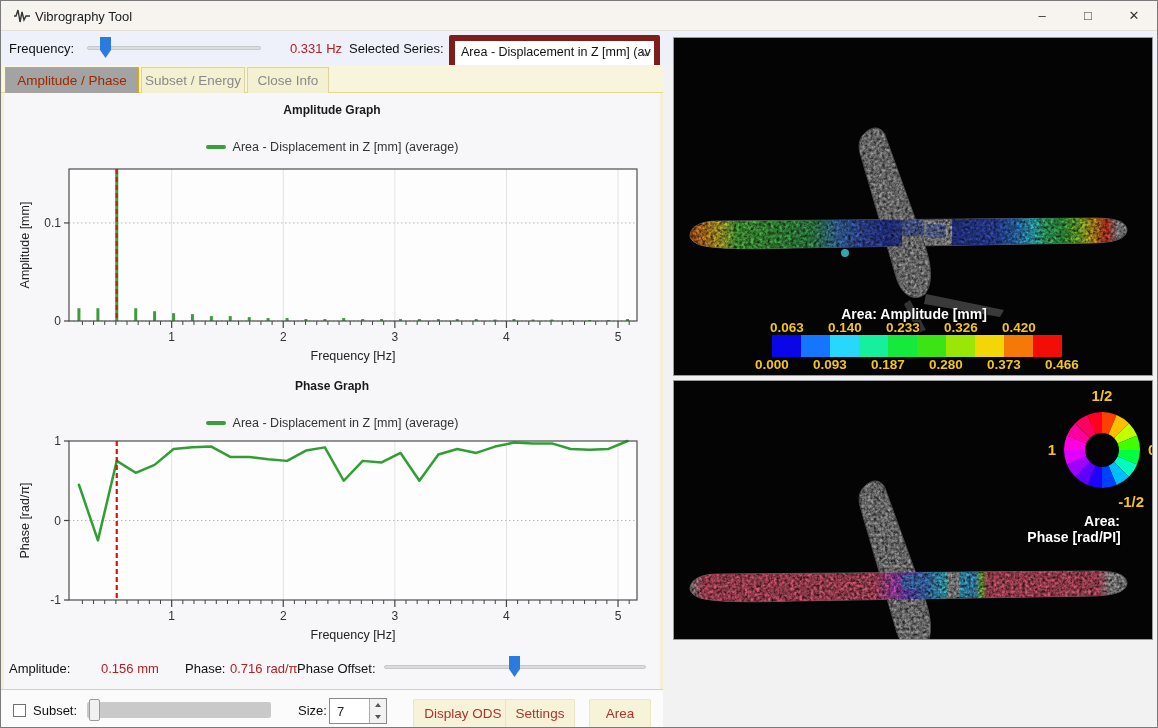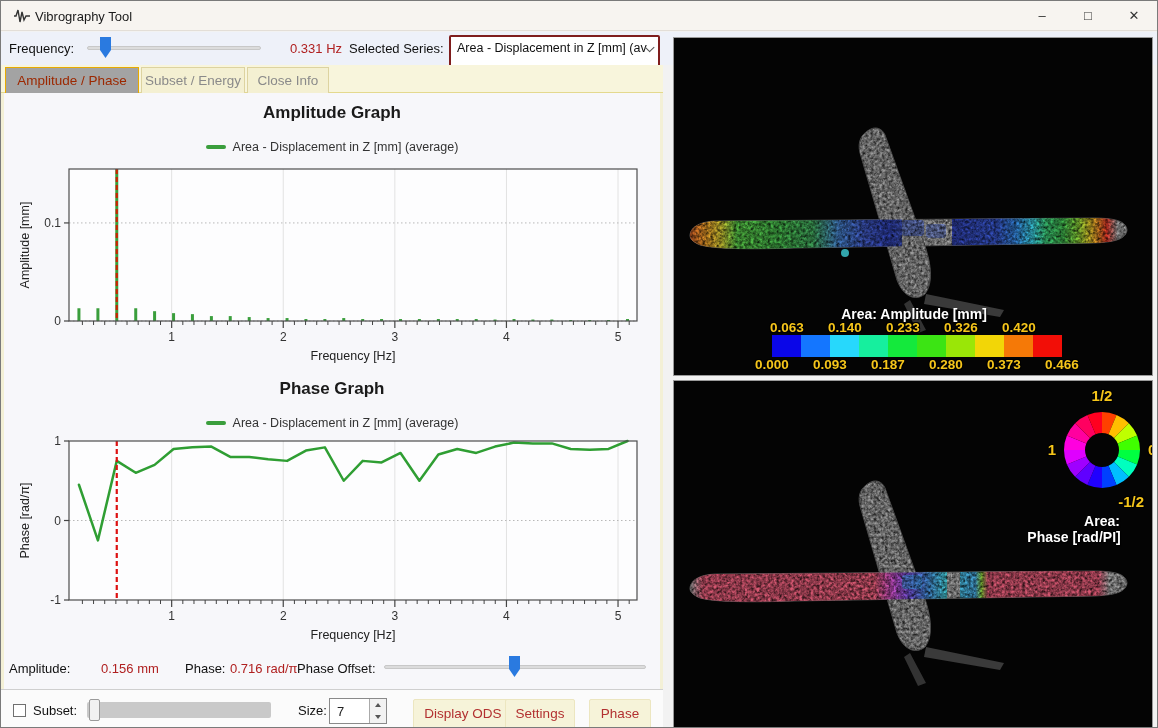--- a/index.html
+++ b/index.html
@@ -11,31 +11,31 @@
   #titlebar { left:0; top:0; width:1156px; height:30px; background:#f7f4f0; border-bottom:1px solid #e3ded7; }
   #titlebar .title { position:absolute; left:34px; top:8px; font-size:13px; color:#1a1a1a; }
   .winbtn { position:absolute; top:0; width:46px; height:30px; text-align:center; line-height:30px; font-size:13px; color:#333; }
 
   
   #toolbar { left:0; top:31px; width:1156px; height:33px; background:#eef1f9; }
   .lbl { font-size:13px; color:#111; }
   .red { color:#b02020; }
   .slider-track { position:absolute; height:4px; background:#dcdcdc; border:1px solid #c8c8c8; border-radius:2px; }
   .slider-thumb { position:absolute; width:11px; height:21px; background:#2a7ae0; clip-path:polygon(0 0,100% 0,100% 62%,50% 100%,0 62%); }
-  #series-select { position:absolute; left:448px; top:3px; width:211px; height:39px; background:#fff; border:2px solid #7f1d1d; border-radius:2px; font-size:12.5px; color:#111; line-height:23px; padding-left:6px; overflow:hidden; white-space:nowrap; }
+  #series-select { position:absolute; left:448px; top:3px; width:211px; height:39px; background:#fff; border:6px solid #7f1d1d; border-radius:2px; font-size:12.5px; color:#111; line-height:23px; padding-left:6px; overflow:hidden; white-space:nowrap; }
   #series-select .chev { position:absolute; right:7px; top:9px; width:7px; height:7px; border-right:1.6px solid #555; border-bottom:1.6px solid #555; transform:rotate(45deg) translateY(-3px); }
 
   
   #tabstrip { left:0; top:64px; width:662px; height:28px; background:#f8f5dc; border-bottom:1px solid #e4d98e; }
   .tab { position:absolute; top:2px; height:26px; line-height:26px; text-align:center; font-size:13.5px; background:#f4f0d2; color:#8a8a8a; border:1px solid #ddd3a0; border-bottom:none; }
   .tab.active { background:#a3a3a3; color:#9c2800; border-color:#e8aa00; }
 
   
   #tabpage { left:0; top:92px; width:662px; height:596px; background:#f7f7fa; border-left:3px solid #f3f0d6; border-right:3px solid #f3f0d6; }
-  .chart-title { position:absolute; width:662px; text-align:center; font-size:17px; font-weight:bold; color:#1a1a1a; }
+  .chart-title { position:absolute; width:662px; text-align:center; font-size:12px; font-weight:bold; color:#1a1a1a; }
   .legend-row { position:absolute; width:662px; display:flex; justify-content:center; align-items:center; gap:7px; }
   .legend-swatch { width:20px; height:4px; border-radius:2px; background:#3a9e3c; }
   .legend-text { font-size:12.5px; color:#333; }
 
   
   #statusrow { left:0; top:652px; width:662px; height:32px; }
   
   #bottombar { left:0; top:688px; width:662px; height:40px; background:#fbfbfb; border-top:1px solid #cfcfcf; }
   .checkbox { position:absolute; width:13px; height:13px; background:#fff; border:1px solid #707070; }
   #size-spinner { position:absolute; left:328px; top:8px; width:58px; height:26px; background:#fff; border:1px solid #8a8a8a; }
@@ -298,21 +298,21 @@
       <span class="val">7</span>
       <div class="spinbtn" style="top:0">
           <span class="tri" style="top:4px;border-bottom:4px solid #555"></span>
         </div>
       <div class="spinbtn" style="bottom:0">
           <span class="tri" style="top:4px;border-top:4px solid #555"></span>
         </div>
     </div>
     <div class="btn" style="left:412px;width:100px">Display ODS</div>
     <div class="btn" style="left:504px;width:70px">Settings</div>
-    <div class="btn" style="left:588px;width:62px">Phase</div>
+    <div class="btn" style="left:588px;width:62px">Area</div>
   </div>
 
   <div class="abs imgpanel" style="left:672px;top:36px;width:480px;height:339px">
     <svg width="480" height="300" viewBox="0 0 480 300">
       <defs>
         <filter id="speckleA" x="-10%" y="-10%" width="120%" height="120%">
           <feTurbulence type="fractalNoise" baseFrequency="0.35" numOctaves="3" seed="7"></feTurbulence>
           <feColorMatrix type="matrix" values="0 0 0 0 0  0 0 0 0 0  0 0 0 0 0  0.9 0.9 0.9 0 -0.9"></feColorMatrix>
         </filter>
         <linearGradient id="ampLeftWing" x1="0" y1="0" x2="1" y2="0">
@@ -386,21 +386,21 @@
     <div class="scale-row gold" style="left:69px;top:319px">
       <span>0.000</span>
         <span>0.093</span>
         <span>0.187</span>
         <span>0.280</span>
         <span>0.373</span>
         <span>0.466</span>
     </div>
   </div>
 
-  <div class="abs imgpanel" style="left:672px;top:379px;width:480px;height:348px">
+  <div class="abs imgpanel" style="left:672px;top:379px;width:480px;height:260px">
     <svg class="abs" style="left:0;top:10px" width="480" height="300" viewBox="0 0 480 300">
       <defs>
         <filter id="speckleB" x="-10%" y="-10%" width="120%" height="120%">
           <feTurbulence type="fractalNoise" baseFrequency="0.35" numOctaves="3" seed="11"></feTurbulence>
           <feColorMatrix type="matrix" values="0 0 0 0 0  0 0 0 0 0  0 0 0 0 0  0.9 0.9 0.9 0 -0.9"></feColorMatrix>
         </filter>
         <linearGradient id="phLeftWing" x1="0" y1="0" x2="1" y2="0">
           <stop offset="0" stop-color="#e04565" stop-opacity="0"></stop>
             <stop offset="0.05" stop-color="#e04565"></stop>
           <stop offset="0.72" stop-color="#e04565"></stop>

